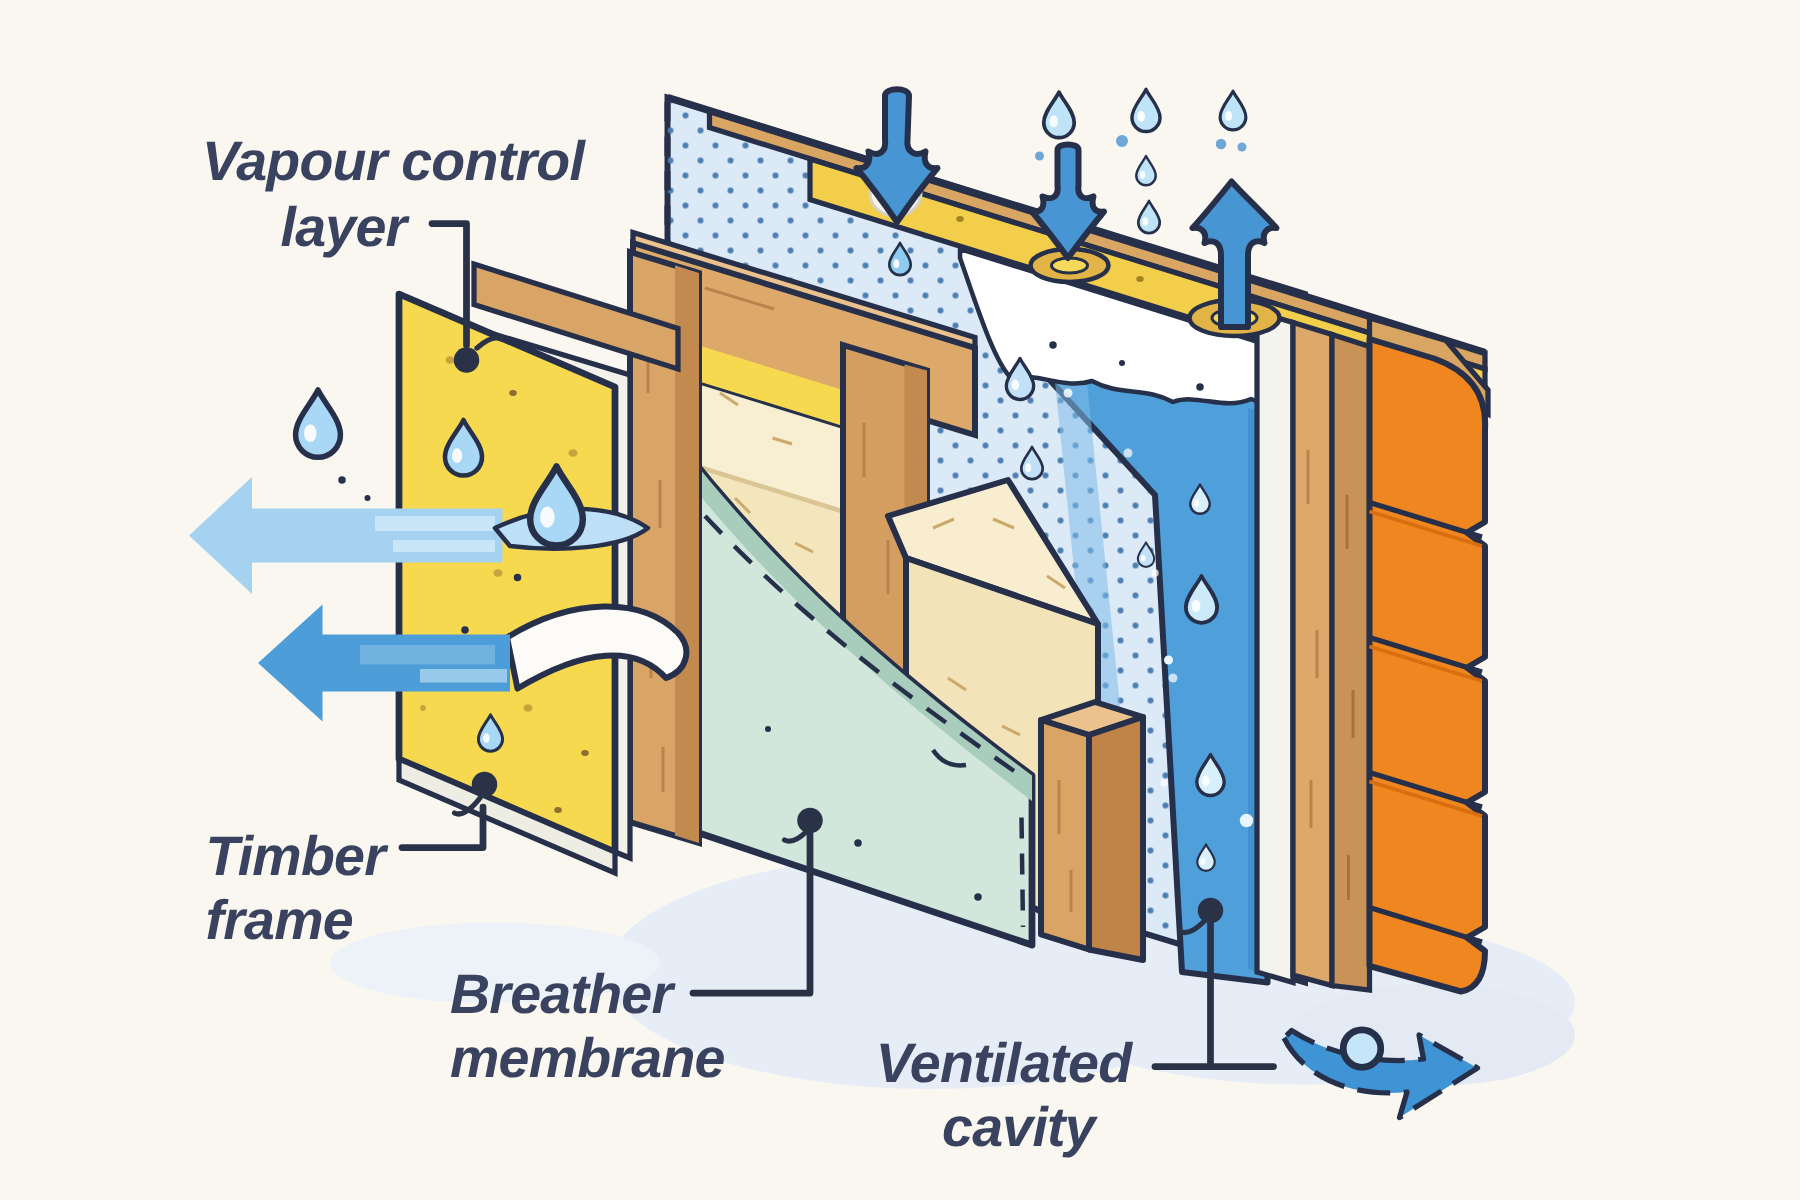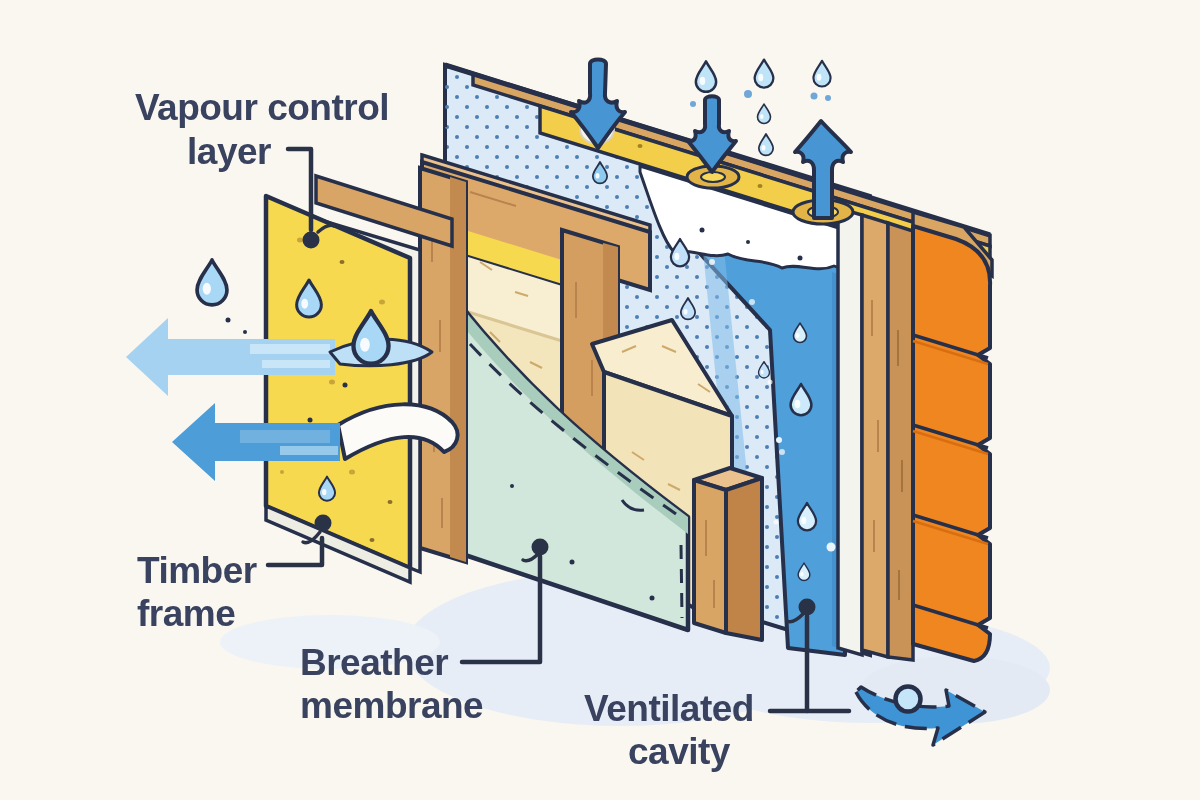--- a/index.html
+++ b/index.html
@@ -1,21 +1,21 @@
 <!DOCTYPE html>
 <html><head>
 <meta charset="utf-8">
 <style>
   html,body{margin:0;padding:0;}
   body{
     width:1200px;height:800px;overflow:hidden;
     background:#FAF7F0;
     font-family:"Liberation Sans","DejaVu Sans",sans-serif;
   }
-  .stage{position:relative;width:1200px;height:800px;}
+  .stage{position:relative;width:1200px;height:800px;font-style:italic;}
   svg{position:absolute;left:0;top:0;}
   text.diagram-label{
     font-family:"Liberation Sans","DejaVu Sans",sans-serif;
     font-weight:700;
     font-size:37px;
     letter-spacing:-0.5px;
     fill:#39425F;
   }
 </style>
 </head>

